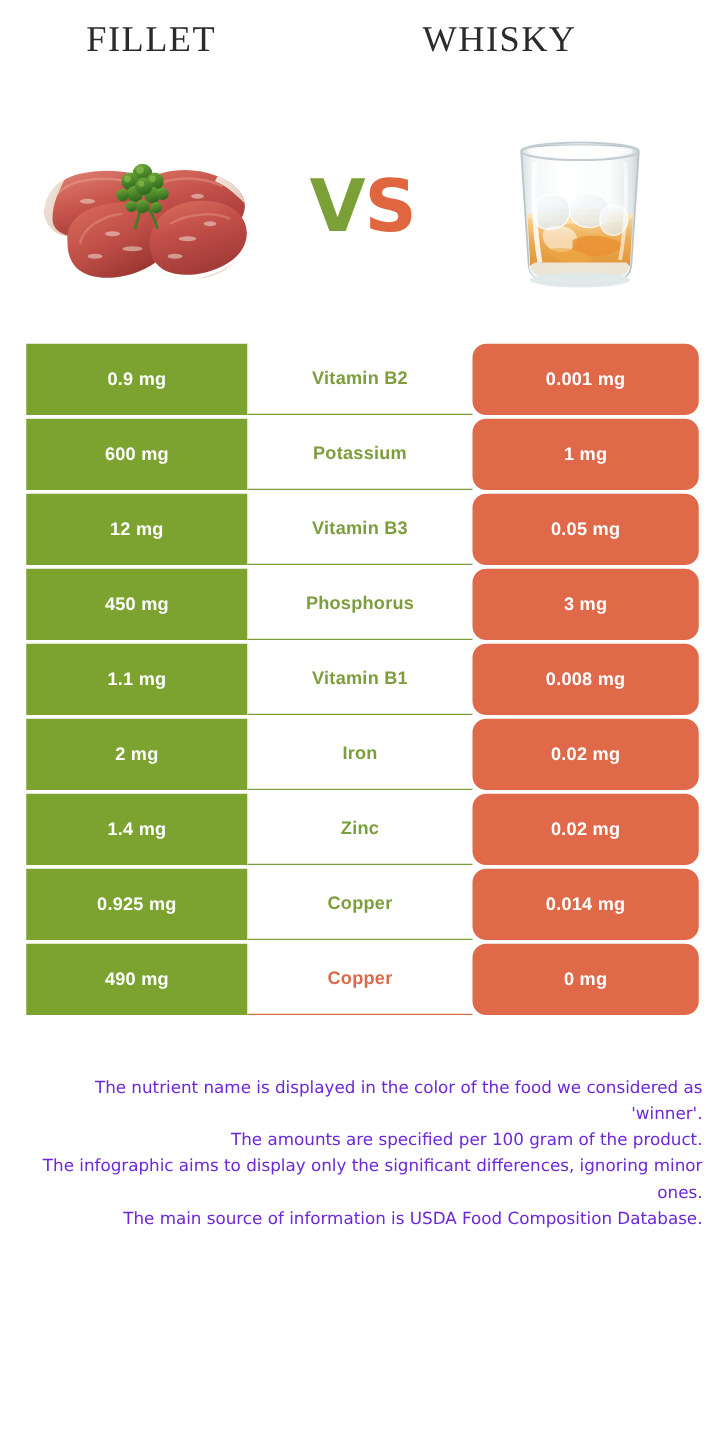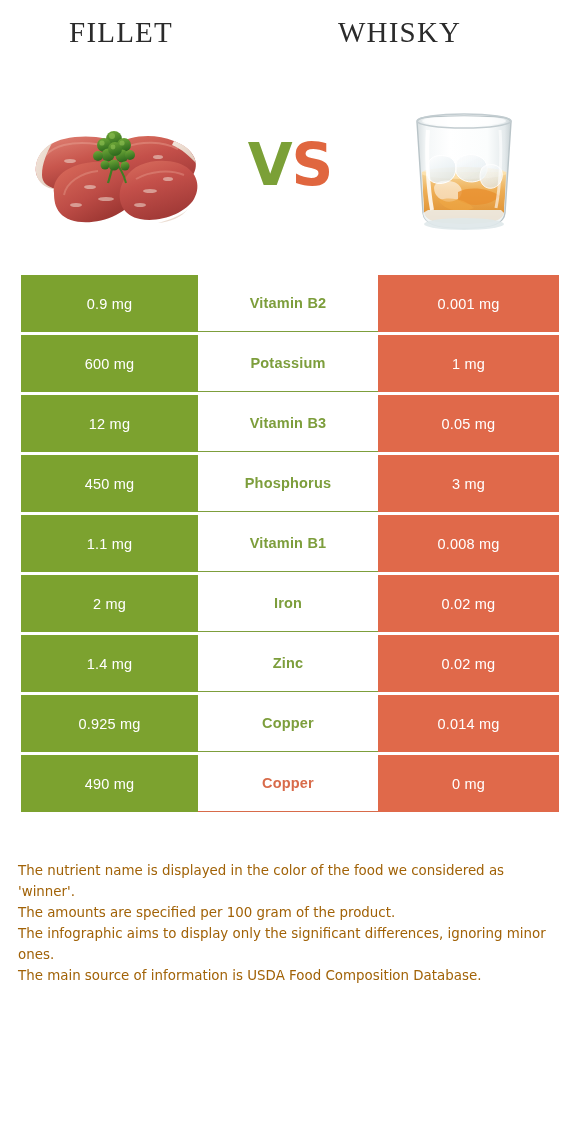--- a/index.html
+++ b/index.html
@@ -99,21 +99,21 @@
   .row {
     display: flex;
     height: 57px;
     margin-bottom: 3px;
   }
   .cell {
     display: flex;
     align-items: center;
     justify-content: center;
     font-size: 14.5px;
-    font-weight: 400;
+    font-weight: 700;
     letter-spacing: 0.2px;
     box-sizing: border-box;
   }
   .cell-left {
     width: 177px;
     background: #7ca22f;
     color: #ffffff;
   }
   .cell-mid {
     width: 180px;
@@ -123,32 +123,33 @@
     font-weight: 700;
   }
   .cell-mid.loser-orange {
     color: #d86b4a;
     border-bottom-color: #d86b4a;
   }
   .cell-right {
     width: 181px;
     background: #e0694a;
     color: #ffffff;
+    border-radius: 11px;
   }
   .row:first-child .cell-mid { border-top: 0; }
 
   
   .footer {
     margin-top: 48px;
     padding: 0 18px;
-    text-align: left;
+    text-align: right;
     font-family: "DejaVu Sans", sans-serif;
     font-size: 13.4px;
     line-height: 21px;
-    color: #a16207;
+    color: #6d28d9;
   }
   .footer div { margin: 0; }
 </style>
 </head>
 <body>
 
 <div class="header">
   <div class="title title-left">Fillet</div>
   <div class="title title-right">Whisky</div>
 </div>

